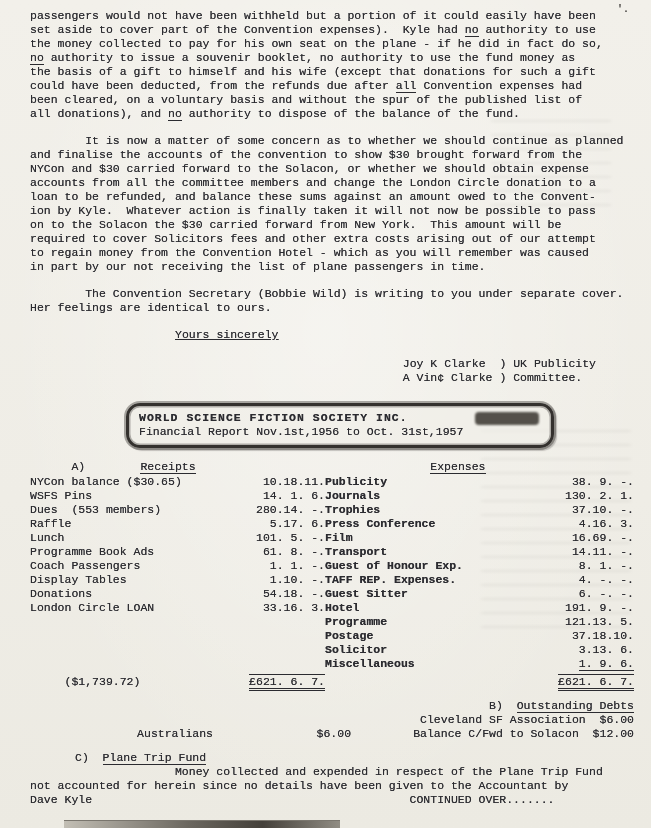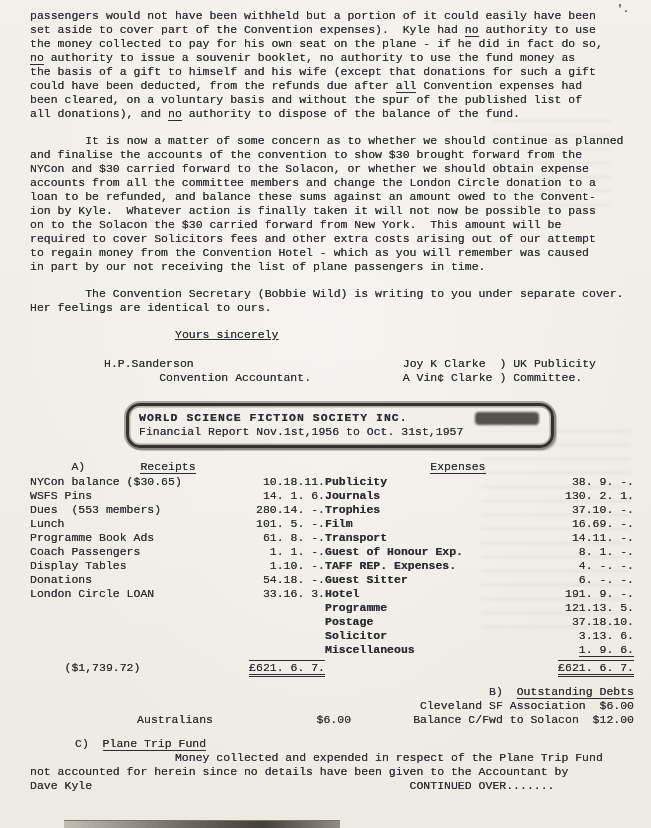--- a/index.html
+++ b/index.html
@@ -93,22 +93,20 @@
 on to the Solacon the $30 carried forward from New York.  This amount will be
 required to cover Solicitors fees and other extra costs arising out of our attempt
 to regain money from the Convention Hotel - which as you will remember was caused
 in part by our not receiving the list of plane passengers in time.</pre>
   <pre class="para">        The Convention Secretary (Bobbie Wild) is writing to you under separate cover.
 Her feelings are identical to ours.</pre>
 
   <pre class="closing">Yours sincerely</pre>
 
   <div class="sigrow">
-    <pre class="sig-left">H.P.Sanderson
-        Convention Accountant.</pre>
     <pre class="sig-right">Joy K Clarke  ) UK Publicity
 A Vin¢ Clarke ) Committee.</pre>
   </div>
 
   <div class="stamp">
     <div class="stamp-line1">WORLD SCIENCE FICTION SOCIETY INC.</div>
     <div class="stamp-line2">Financial Report Nov.1st,1956 to Oct. 31st,1957</div>
     <div class="stamp-smudge"></div>
   </div>
 
@@ -134,20 +132,26 @@
             <td class="lbl2">Journals</td>
             <td class="amt2">130. 2. 1.</td>
           </tr>
           <tr>
             <td class="lbl">Dues  (553 members)</td>
             <td class="amt">280.14. -.</td>
             <td class="lbl2">Trophies</td>
             <td class="amt2">37.10. -.</td>
           </tr>
           <tr>
+            <td class="lbl">Raffle</td>
+            <td class="amt">5.17. 6.</td>
+            <td class="lbl2">Press Conference</td>
+            <td class="amt2">4.16. 3.</td>
+          </tr>
+          <tr>
             <td class="lbl">Lunch</td>
             <td class="amt">101. 5. -.</td>
             <td class="lbl2">Film</td>
             <td class="amt2">16.69. -.</td>
           </tr>
           <tr>
             <td class="lbl">Programme Book Ads</td>
             <td class="amt">61. 8. -.</td>
             <td class="lbl2">Transport</td>
             <td class="amt2">14.11. -.</td>

